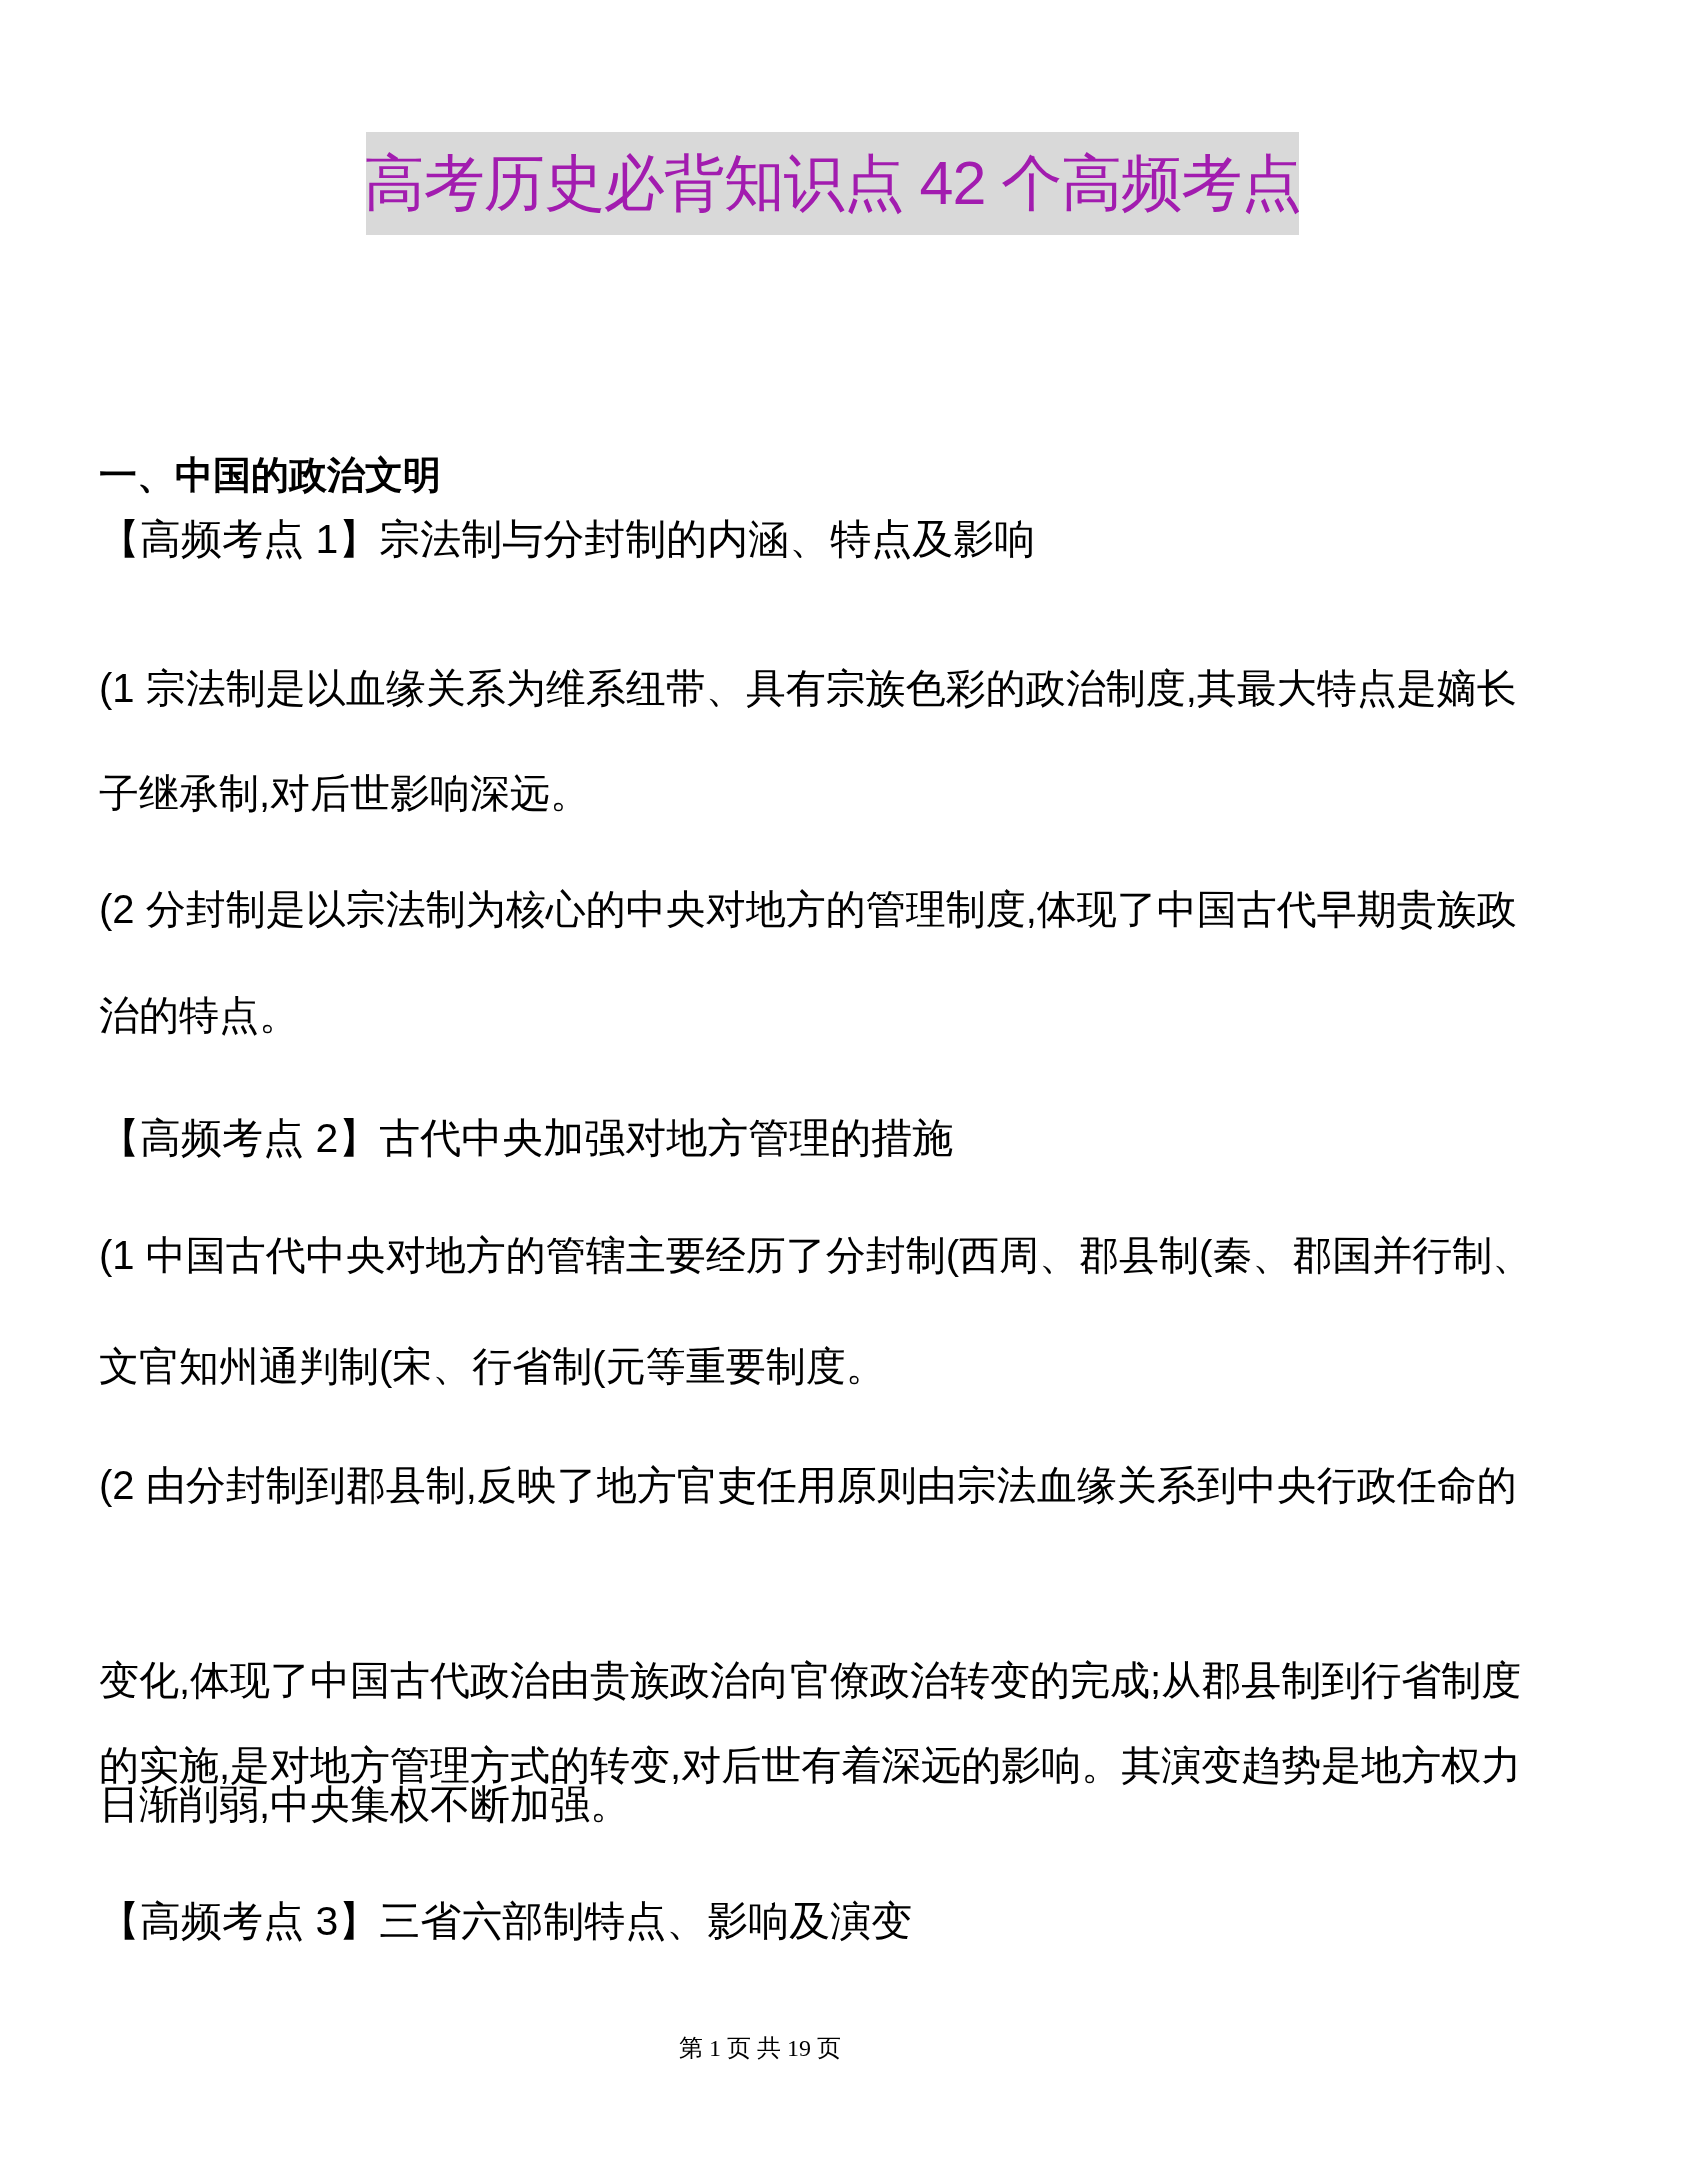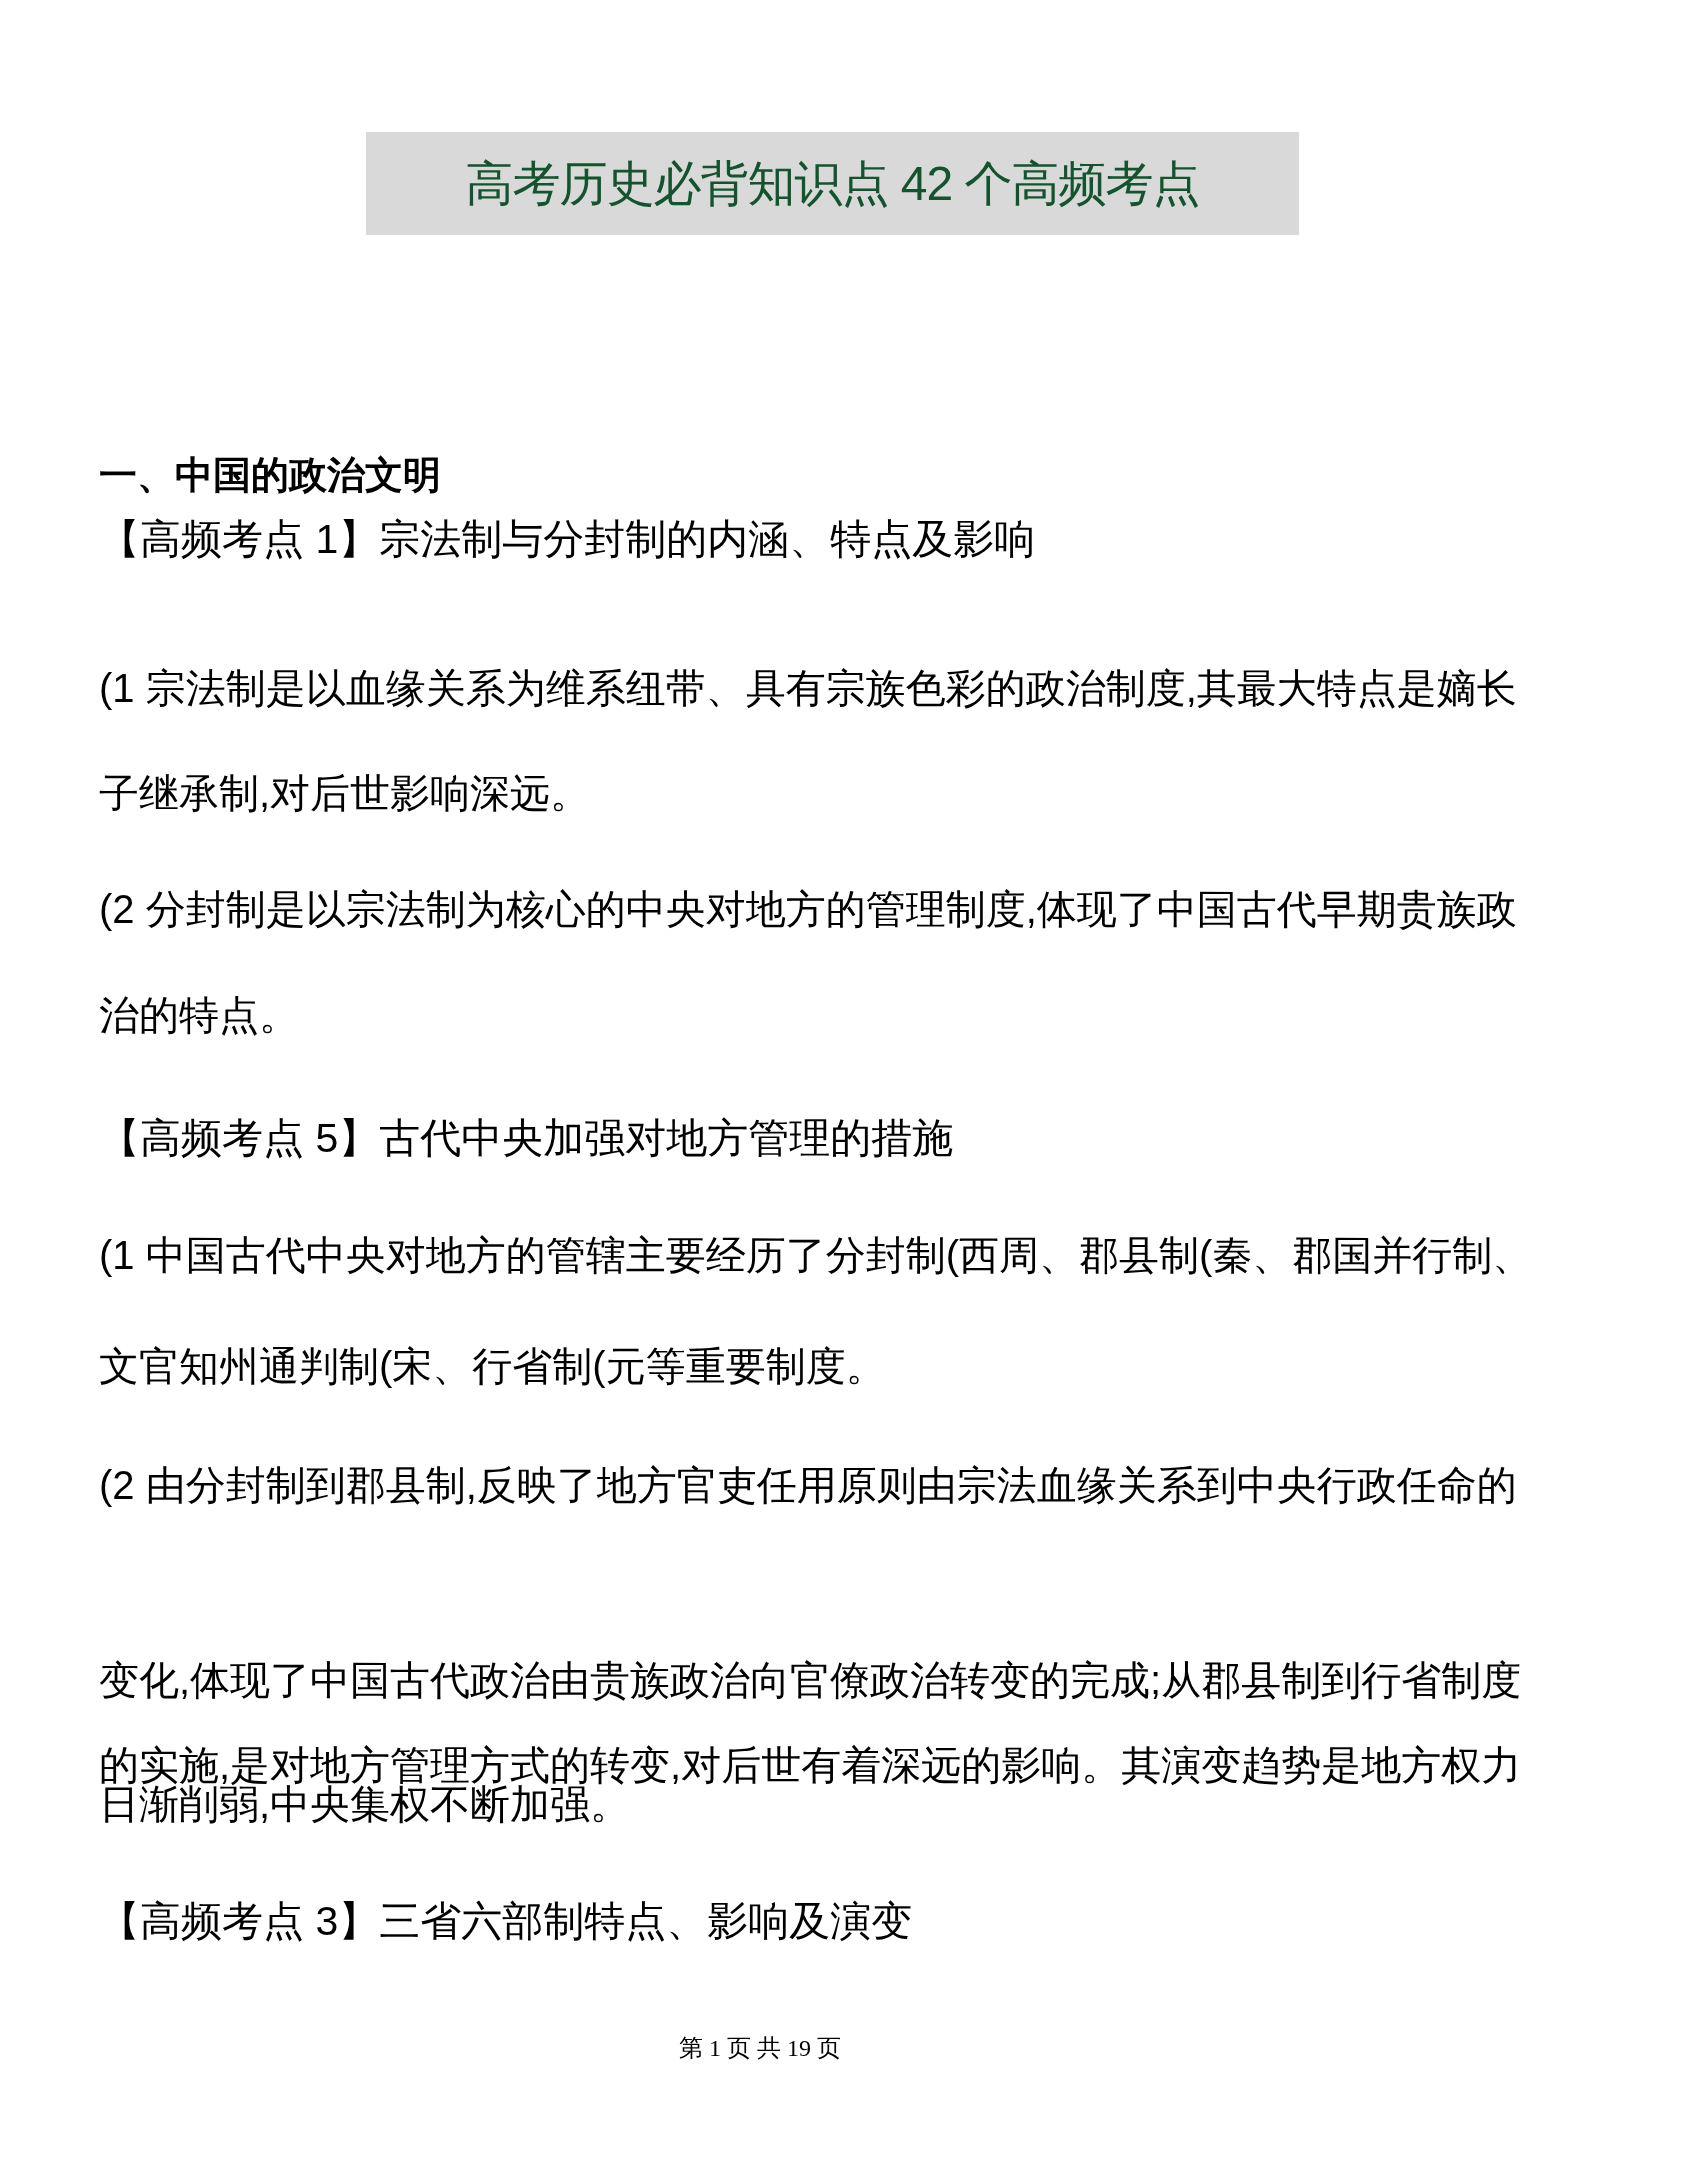--- a/index.html
+++ b/index.html
@@ -1,20 +1,20 @@
 <!DOCTYPE html>
 <html><head>
 <meta charset="utf-8">
 <style>
   html, body { margin:0; padding:0; background:#ffffff; }
   body { width:1683px; height:2178px; position:relative; overflow:hidden;
          font-family:"Liberation Sans","DejaVu Sans",sans-serif; color:#000; }
   .title-box { position:absolute; left:366px; top:132px; width:933px; height:103px;
                background:#d9d9d9; display:flex; align-items:center; justify-content:center; }
-  .title { font-size:48px; color:#14532d; white-space:nowrap; letter-spacing:-1px; }
+  .title { font-size:61px; color:#a21caf; white-space:nowrap; letter-spacing:-1px; }
   .line { position:absolute; left:99px; white-space:nowrap; font-size:40px; line-height:50px; }
   .section { font-weight:bold; font-size:38px; }
   .sub { left:99px; font-size:41px; }
   .footer { position:absolute; left:0; width:1520px; top:2032px; text-align:center;
             font-family:"Liberation Serif","DejaVu Serif",serif; font-size:24px; }
 </style>
 </head>
 <body>
 
 <div class="title-box">
@@ -22,21 +22,21 @@
 </div>
 
 <div class="line section" style="top:450px">一、中国的政治文明</div>
 
 <div class="line sub" style="top:514px">【高频考点 1】宗法制与分封制的内涵、特点及影响</div>
 <div class="line" style="top:663px">(1 宗法制是以血缘关系为维系纽带、具有宗族色彩的政治制度,其最大特点是嫡长</div>
 <div class="line" style="top:768px">子继承制,对后世影响深远。</div>
 <div class="line" style="top:884px">(2 分封制是以宗法制为核心的中央对地方的管理制度,体现了中国古代早期贵族政</div>
 <div class="line" style="top:990px">治的特点。</div>
 
-<div class="line sub" style="top:1113px">【高频考点 5】古代中央加强对地方管理的措施</div>
+<div class="line sub" style="top:1113px">【高频考点 2】古代中央加强对地方管理的措施</div>
 <div class="line" style="top:1230px">(1 中国古代中央对地方的管辖主要经历了分封制(西周、郡县制(秦、郡国并行制、</div>
 <div class="line" style="top:1341px">文官知州通判制(宋、行省制(元等重要制度。</div>
 <div class="line" style="top:1460px">(2 由分封制到郡县制,反映了地方官吏任用原则由宗法血缘关系到中央行政任命的</div>
 <div class="line" style="top:1655px">变化,体现了中国古代政治由贵族政治向官僚政治转变的完成;从郡县制到行省制度</div>
 <div class="line" style="top:1740px">的实施,是对地方管理方式的转变,对后世有着深远的影响。其演变趋势是地方权力</div>
 <div class="line" style="top:1779px">日渐削弱,中央集权不断加强。</div>
 
 <div class="line sub" style="top:1896px">【高频考点 3】三省六部制特点、影响及演变</div>
 
 <div class="footer">第 1 页 共 19 页</div>

